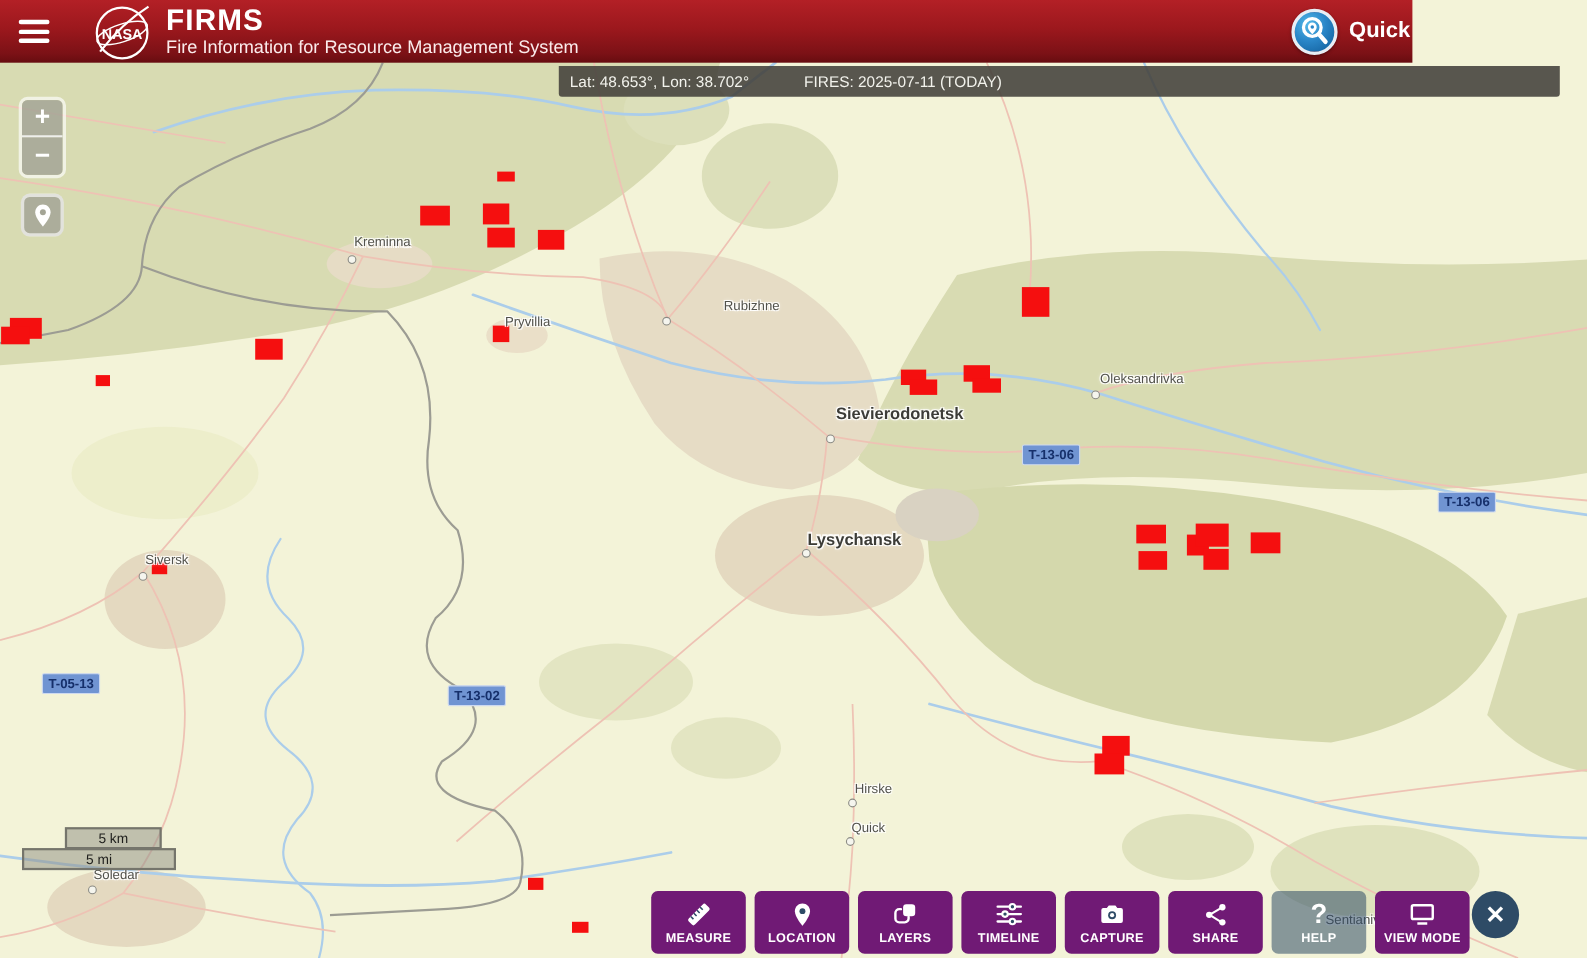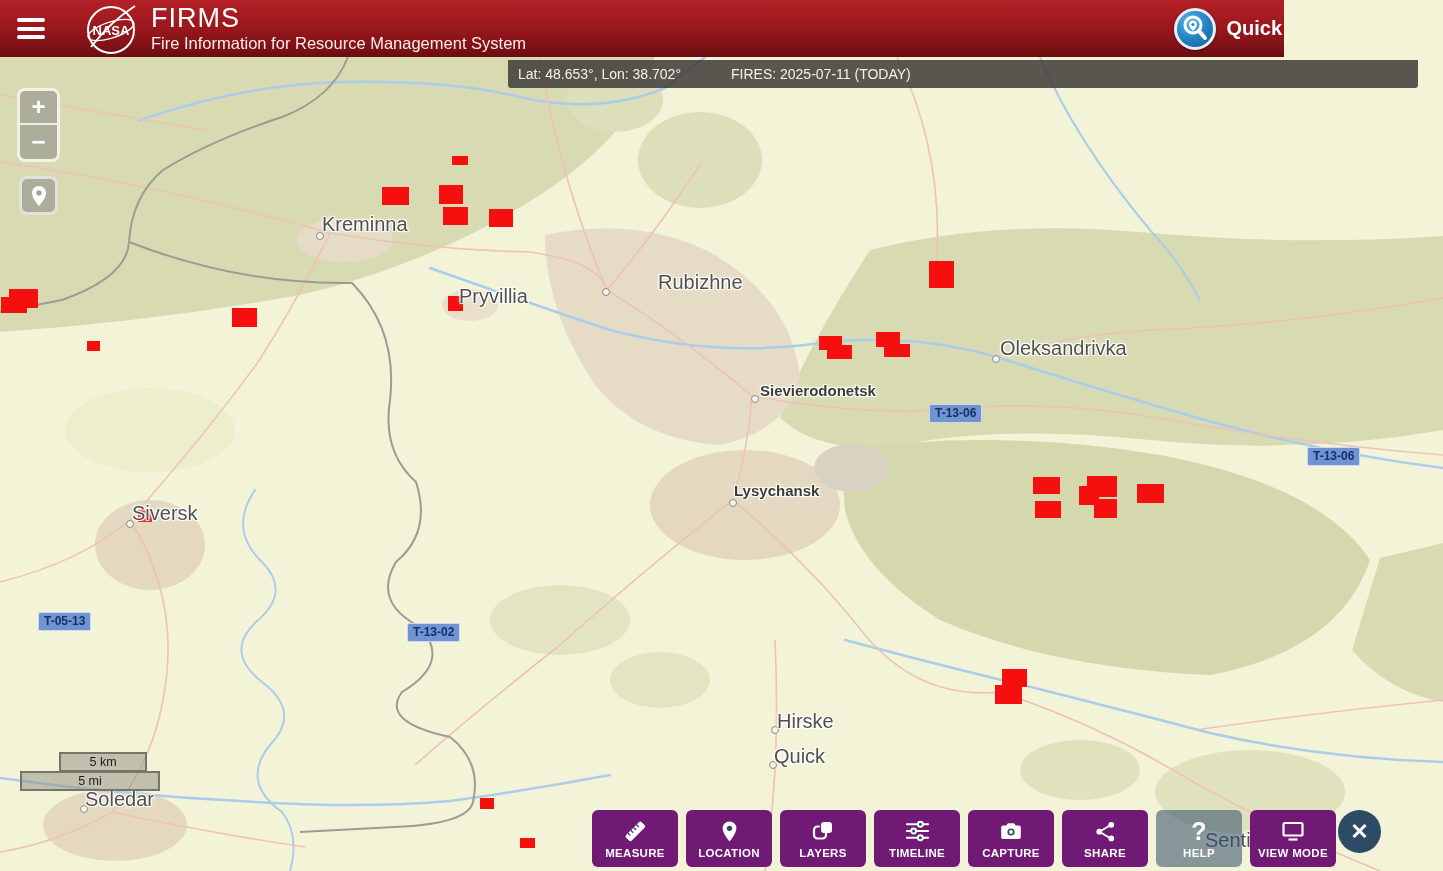--- a/index.html
+++ b/index.html
@@ -3,42 +3,42 @@
 <meta charset="utf-8">
 <style>
   * { margin:0; padding:0; box-sizing:border-box; }
   html,body { width:1443px; height:871px; overflow:hidden; font-family:"Liberation Sans", sans-serif; }
   #app { position:relative; width:1443px; height:871px; overflow:hidden; background:#f3f3d8; }
 
   
   #map { position:absolute; inset:0; z-index:1; }
   .map-svg { position:absolute; inset:0; width:100%; height:100%; }
 
-  .city-label { position:absolute; z-index:3; color:#51514b; font-size:20px; white-space:nowrap;
+  .city-label { position:absolute; z-index:3; color:#51514b; font-size:12px; white-space:nowrap;
     text-shadow:-1px -1px 0 rgba(255,255,255,.85), 1px -1px 0 rgba(255,255,255,.85),
                 -1px 1px 0 rgba(255,255,255,.85), 1px 1px 0 rgba(255,255,255,.85), 0 0 4px #fff; }
   .city-label.big { font-weight:bold; font-size:15px; color:#3c3c37; }
   .city-dot { position:absolute; z-index:3; width:8px; height:8px; border-radius:50%;
     background:#f5f5ee; border:1.5px solid #8b8b84; }
 
   .road-badge { position:absolute; z-index:3; background:#7094d2; color:#16306b; font-weight:bold;
     font-size:12px; padding:1px 5px 2px 5px; border:1px solid #cdd9f0; border-radius:2px;
     line-height:14px; white-space:nowrap; }
 
   .fire { position:absolute; z-index:2; background:#f50f0f; }
 
   
   #header { position:absolute; top:0; left:0; width:1284px; height:57px; z-index:10;
     background:linear-gradient(180deg,#b32026 0%, #9c181d 45%, #7c1116 85%, #670c10 100%);
     display:flex; align-items:center; }
   #hamburger { width:28px; margin-left:17px; cursor:pointer; }
   #hamburger div { height:4px; background:#fff; border-radius:2px; margin:4.5px 0; }
   #nasa-logo { position:relative; width:52px; height:52px; margin-left:40px; flex:0 0 auto; }
   #titles { margin-left:14px; color:#fff; }
-  #app-title { font-size:27px; font-weight:normal; letter-spacing:1px; line-height:27px; }
+  #app-title { font-size:27px; font-weight:bold; letter-spacing:1px; line-height:27px; }
   #app-subtitle { font-size:16.5px; font-weight:400; margin-top:2px; color:#fbecec; }
   #quick { margin-left:auto; display:flex; align-items:center; margin-right:2px; }
   #quick-icon { width:42px; height:42px; border-radius:50%; position:relative;
     background:radial-gradient(circle at 35% 30%, #55b8e8 0%, #2a86c8 45%, #0e5a96 100%);
     border:3px solid #e8eef5; box-shadow:0 1px 3px rgba(0,0,0,.4); }
   #quick-label { color:#fff; font-weight:bold; font-size:20px; margin-left:10px; }
 
   
   #info-bar { position:absolute; top:60px; left:508px; width:910px; height:28px; z-index:9;
     background:rgba(66,64,58,.88); border-radius:0 0 3px 3px; display:flex; align-items:center;
@@ -172,21 +172,21 @@
         <div class="fire" style="left: 480px; top: 798px; width: 14px; height: 11px; background: rgb(245, 15, 15);"></div>
         <div class="fire" style="left: 520px; top: 838px; width: 15px; height: 10px; background: rgb(245, 15, 15);"></div>
       </div>
     <div id="labels-layer">
         <div class="city-dot" style="left: 316px; top: 232px;"></div>
         <div class="city-label" style="left: 322px; top: 213px;">Kreminna</div>
         <div class="city-dot" style="left: 602px; top: 288px;"></div>
         <div class="city-label" style="left: 610px; top: 271px; margin-left: 48px;">Rubizhne</div>
         <div class="city-label" style="left: 459px; top: 285px;">Pryvillia</div>
         <div class="city-dot" style="left: 751px; top: 395px;"></div>
-        <div class="city-label big" style="left: 760px; top: 382px;">Sievierodonetsk</div>
+        <div class="city-label big" style="left: 760px; top: 368px;">Sievierodonetsk</div>
         <div class="city-dot" style="left: 992px; top: 355px;"></div>
         <div class="city-label" style="left: 1000px; top: 337px;">Oleksandrivka</div>
         <div class="city-dot" style="left: 729px; top: 499px;"></div>
         <div class="city-label big" style="left: 734px; top: 482px;">Lysychansk</div>
         <div class="city-dot" style="left: 126px; top: 520px;"></div>
         <div class="city-label" style="left: 132px; top: 502px;">Siversk</div>
         <div class="city-dot" style="left: 771px; top: 726px;"></div>
         <div class="city-label" style="left: 777px; top: 710px;">Hirske</div>
         <div class="city-dot" style="left: 769px; top: 761px;"></div>
         <div class="city-label" style="left: 774px; top: 745px;">Quick</div>

